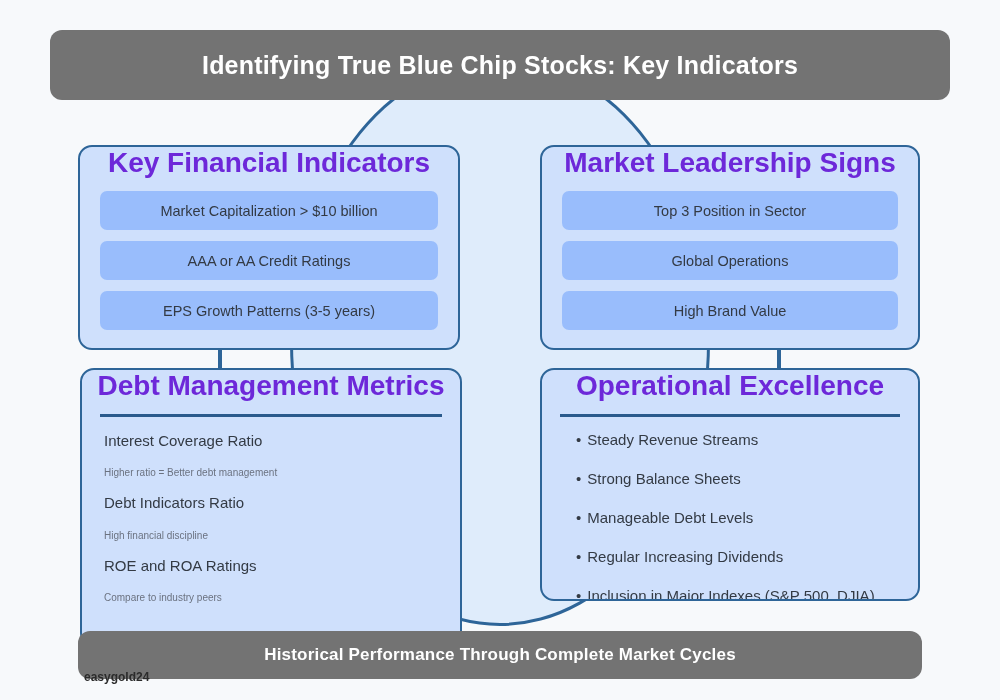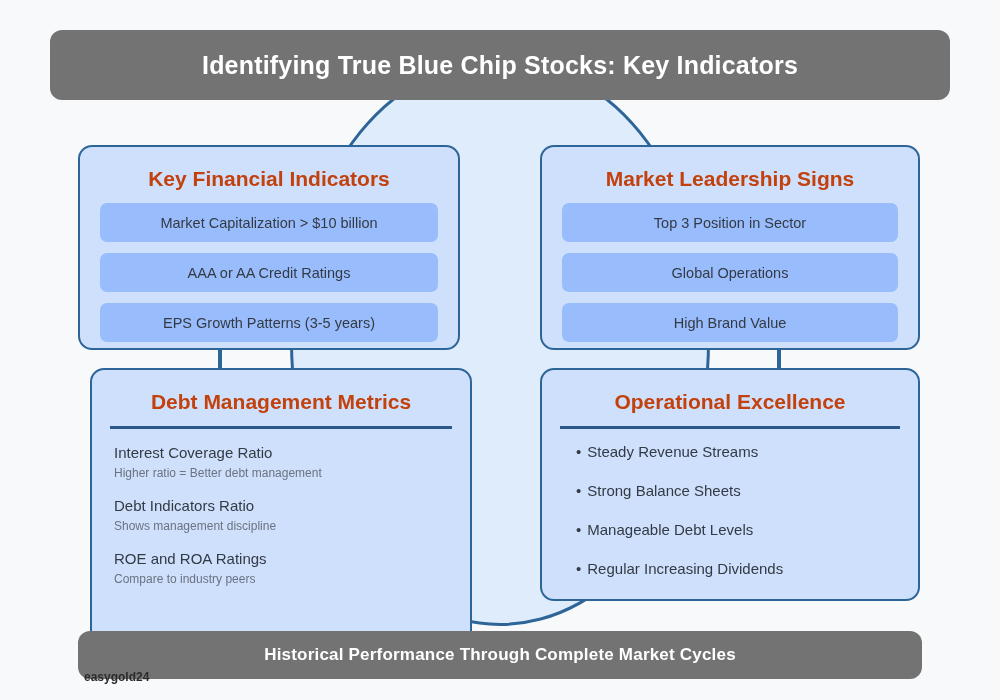--- a/index.html
+++ b/index.html
@@ -83,24 +83,24 @@
     position: absolute;
     background: #cfe0fc;
     border: 2px solid #2e6598;
     border-radius: 14px;
     box-sizing: border-box;
     z-index: 4;
     overflow: hidden;
   }
   .card-title {
     text-align: center;
-    color: #c2410c;
+    color: #6d28d9;
     font-weight: bold;
-    font-size: 21px;
-    margin: 20px 10px 0 10px;
+    font-size: 28px;
+    margin: 0 10px 0 10px;
   }
   .card-divider {
     height: 3px;
     background: #2a5a8c;
     margin: 12px 18px 0 18px;
   }
 
   
   #card-financial { left: 78px;  top: 145px; width: 382px; height: 205px; }
   #card-market    { left: 540px; top: 145px; width: 380px; height: 205px; }
@@ -114,38 +114,38 @@
     height: 39px;
     margin-bottom: 11px;
     display: flex;
     align-items: center;
     justify-content: center;
     color: #333a44;
     font-size: 14.5px;
   }
 
   
-  #card-debt        { left: 90px;  top: 368px; width: 382px; height: 279px; }
+  #card-debt        { left: 80px;  top: 368px; width: 382px; height: 279px; }
   #card-operational { left: 540px; top: 368px; width: 380px; height: 233px; }
 
   .metric-list {
     margin: 14px 22px 0 22px;
   }
   .metric {
     margin-bottom: 14px;
   }
   .metric-name {
     color: #333a44;
     font-size: 15px;
     line-height: 1.35;
   }
   .metric-sub {
     color: #6b7280;
-    font-size: 12px;
-    margin-top: 3px;
+    font-size: 10px;
+    margin-top: 15px;
     line-height: 1.3;
   }
 
   .bullet-list {
     margin: 14px 22px 0 34px;
   }
   .bullet {
     color: #333a44;
     font-size: 15px;
     margin-bottom: 22px;
@@ -199,21 +199,21 @@
   <div class="card" id="card-debt">
     <div class="card-title">Debt Management Metrics</div>
     <div class="card-divider"></div>
     <div class="metric-list">
       <div class="metric">
         <div class="metric-name">Interest Coverage Ratio</div>
         <div class="metric-sub">Higher ratio = Better debt management</div>
       </div>
       <div class="metric">
         <div class="metric-name">Debt Indicators Ratio</div>
-        <div class="metric-sub">Shows management discipline</div>
+        <div class="metric-sub">High financial discipline</div>
       </div>
       <div class="metric">
         <div class="metric-name">ROE and ROA Ratings</div>
         <div class="metric-sub">Compare to industry peers</div>
       </div>
     </div>
   </div>
 
   <div class="card" id="card-operational">
     <div class="card-title">Operational Excellence</div>

